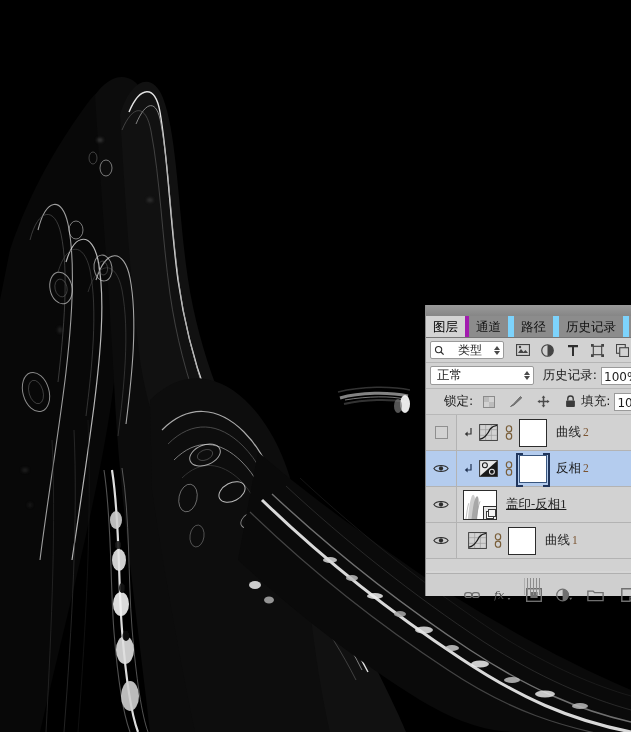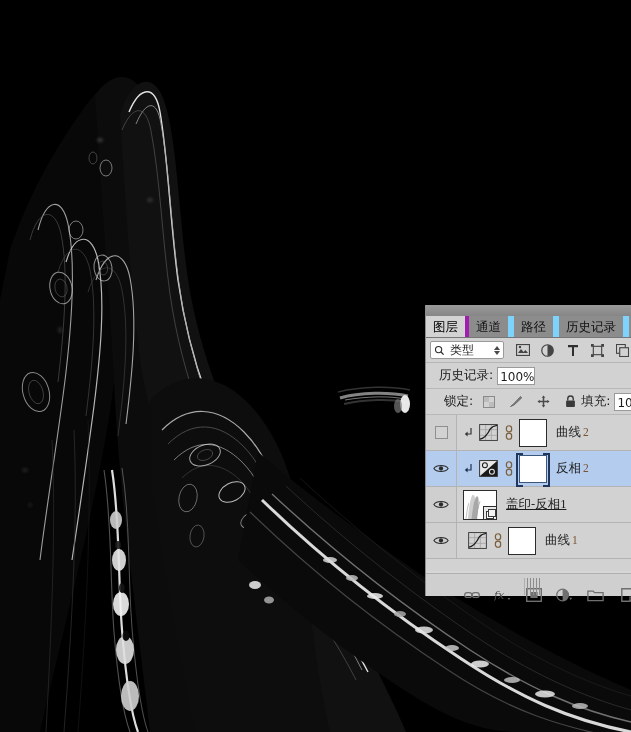--- a/index.html
+++ b/index.html
@@ -65,21 +65,21 @@
   }
   .filter-select {
     display: flex; align-items: center;
     height: 18px; width: 74px;
     background: #fff;
     border: 1px solid #9a9a9a;
     border-radius: 2px;
     padding: 0 2px 0 3px;
     gap: 3px;
   }
-  .filter-select .lbl { flex: 1; font-size: 12px; text-align: left; padding-left:2px;}
+  .filter-select .lbl { flex: 1; font-size: 12px; text-align: left; padding-left:2px;margin-left:8px;}
   .spin { display:flex; flex-direction:column; gap:1px; width:7px;}
   .spin i { display:block; width:0;height:0;border-left:3.5px solid transparent;border-right:3.5px solid transparent;}
   .spin i.up { border-bottom:4px solid #4a4a4a; }
   .spin i.dn { border-top:4px solid #4a4a4a; }
   .ficons { display:flex; align-items:center; gap:10px; margin-left:6px; }
   .ficons span { display:inline-flex; width:15px; height:15px; align-items:center; justify-content:center; }
 
   
   .blend-row, .lock-row {
     display: flex; align-items: center;
@@ -381,20 +381,27 @@
         <span>
           <svg width="13" height="13" viewBox="0 0 14 14">
             <rect x="0.5" y="0.5" width="9.5" height="9.5" fill="none" stroke="#444" stroke-width="1.2"></rect>
             <rect x="4" y="4" width="9.5" height="9.5" fill="#d2d2d2" stroke="#444" stroke-width="1.2"></rect>
           </svg>
         </span>
       </div>
     </div>
 
     <div class="blend-row">
+      <div class="blend-select">
+        <span class="lbl">正常</span>
+        <span class="spin">
+            <i class="up"></i>
+            <i class="dn"></i>
+          </span>
+      </div>
       <span class="row-label">历史记录:</span>
       <div class="num-field">100%</div>
     </div>
 
     <div class="lock-row">
       <span class="row-label" style="margin-left:14px">锁定:</span>
       <div class="lock-icons">
         <span>
           <svg width="12" height="12" viewBox="0 0 12 12">
             <rect x="0.5" y="0.5" width="11" height="11" fill="none" stroke="#8a8a8a" stroke-width="1"></rect>

